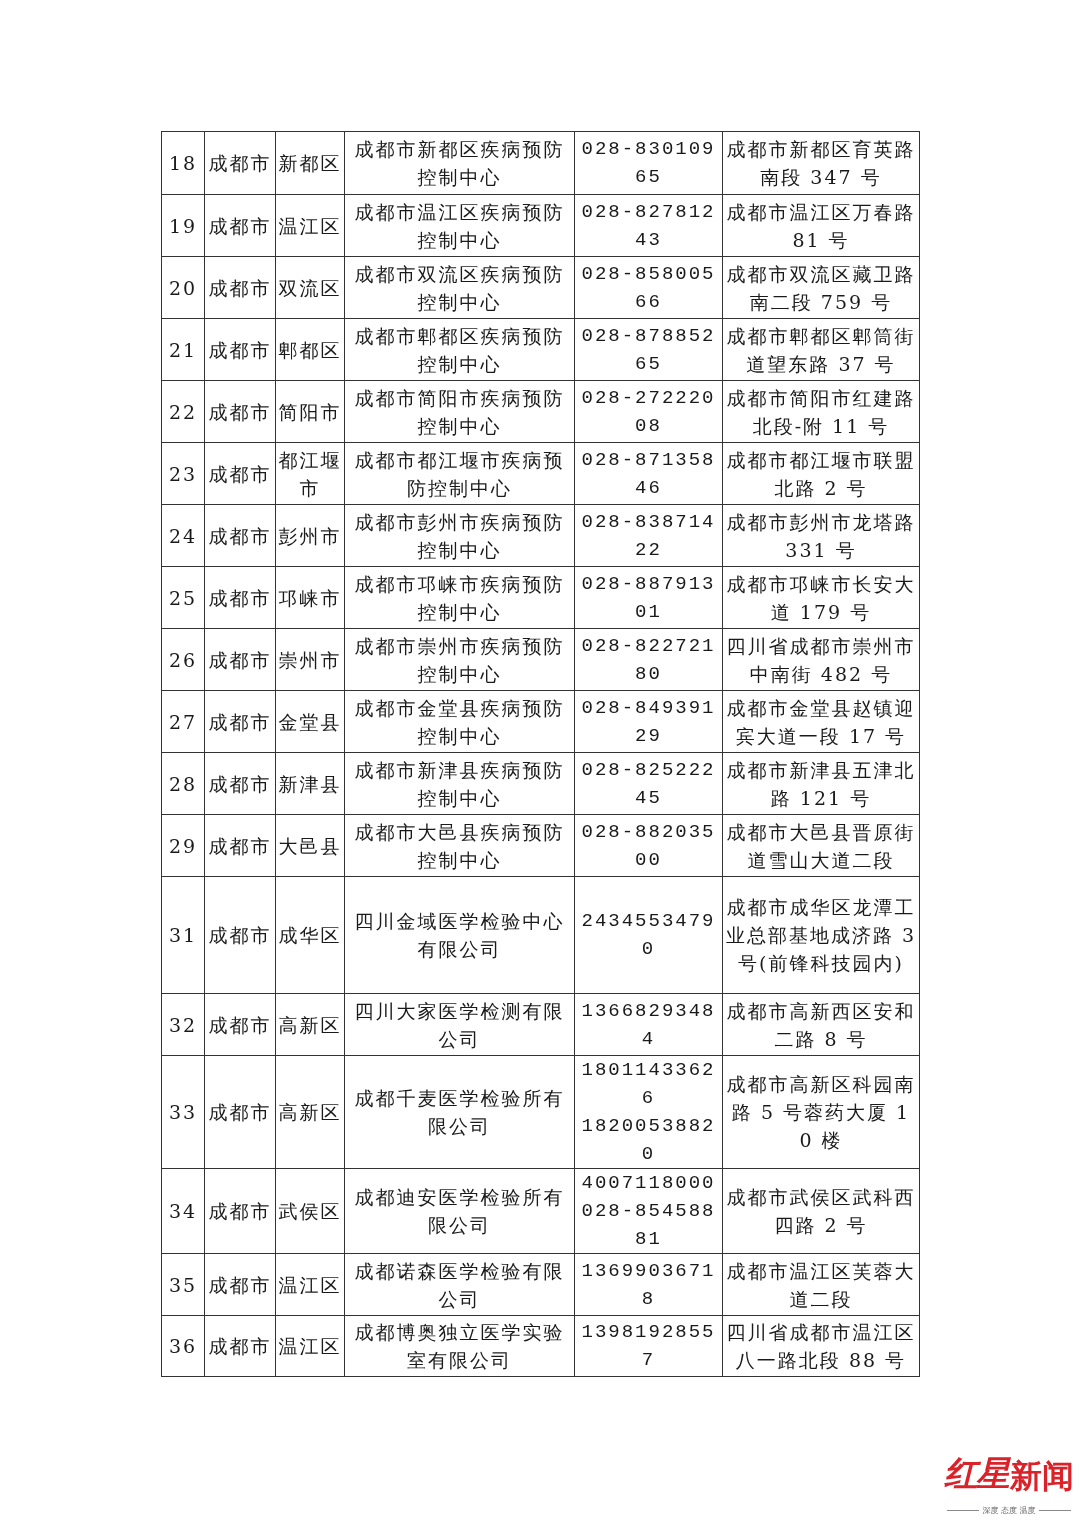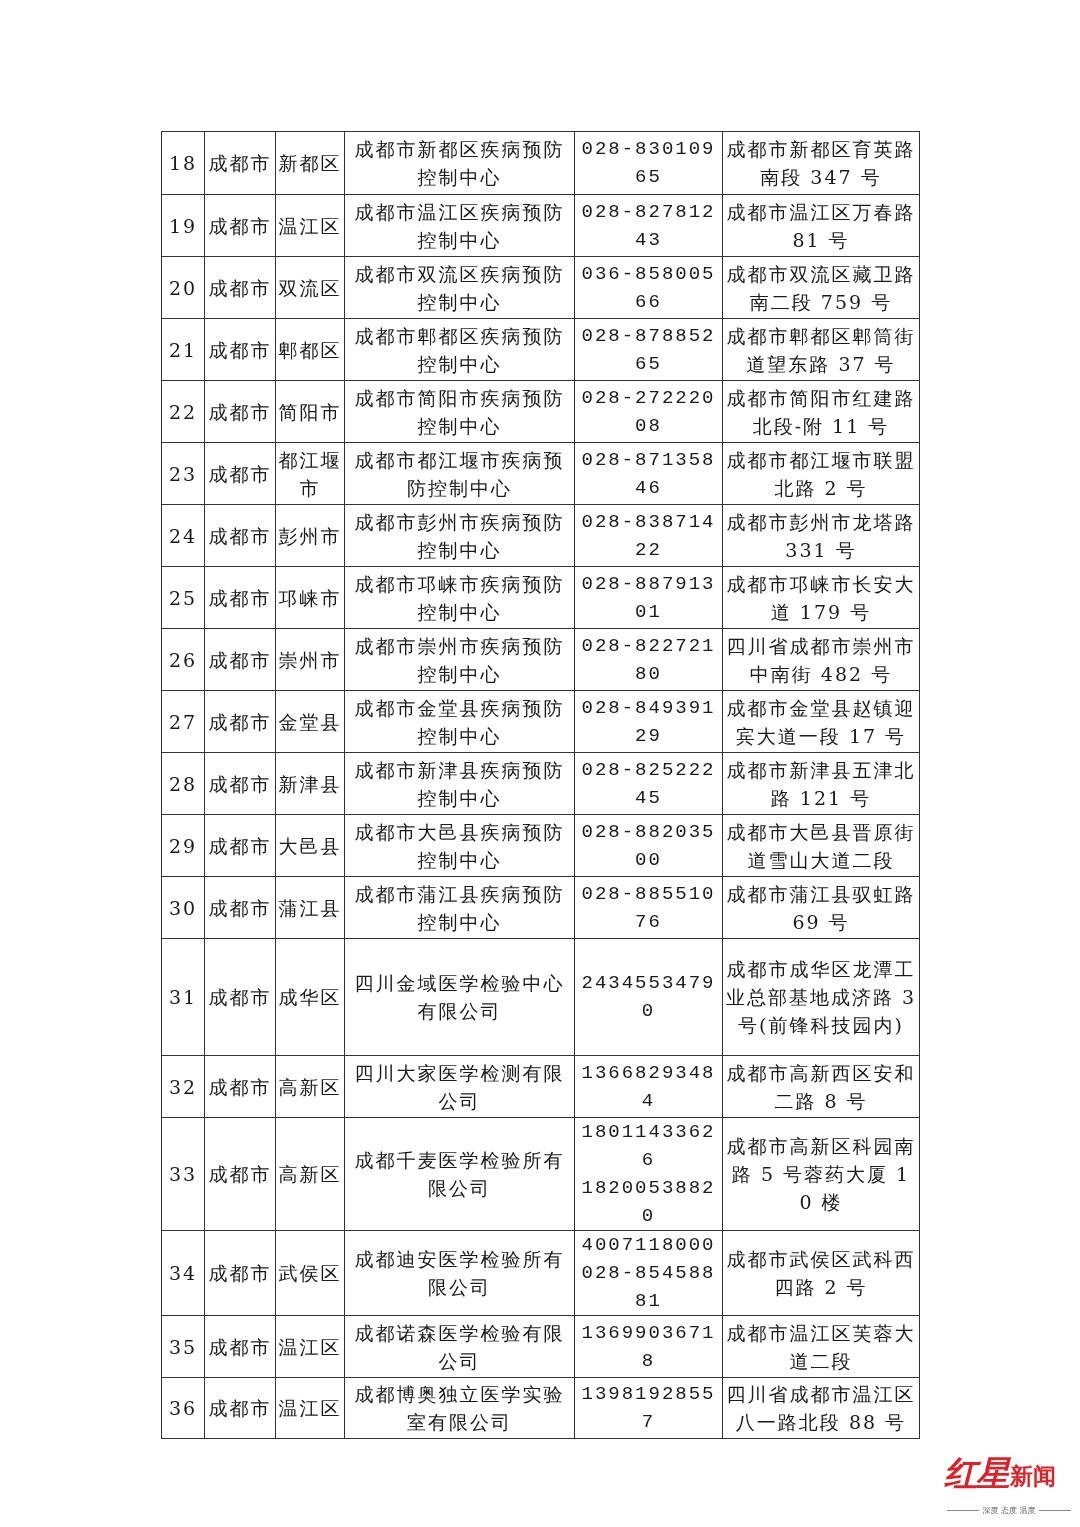--- a/index.html
+++ b/index.html
@@ -11,21 +11,21 @@
                  vertical-align: middle; font-size: 19px; line-height: 28px;
                  letter-spacing: 2px; word-break: break-all; }
   td.c-no { letter-spacing: 0; margin-left: 48px; }
   td.c-phone { letter-spacing: 1px; font-family: Liberation Mono, monospace; font-size: 20px; margin-left: 20px; }
   td.c-addr { letter-spacing: 2px; }
   .phone-line { display: block; }
   .logo { position: absolute; left: 944px; top: 1455px; width: 130px; height: 60px; }
   .logo-main { display: flex; align-items: flex-end; }
   .logo-hx { color: #d9232a; font-size: 34px; font-style: italic; font-weight: bold;
              font-family: "DejaVu Serif", serif; letter-spacing: -2px; line-height: 36px; text-align: center; }
-  .logo-xw { color: #d9232a; font-size: 23px; font-weight: bold; line-height: 30px;
+  .logo-xw { color: #d9232a; font-size: 32px; font-weight: bold; line-height: 30px;
              font-family: "DejaVu Serif", serif; margin-left: 2px; }
   .logo-sub { display: flex; align-items: center; font-size: 8px; color: #666;
               font-family: "DejaVu Sans", sans-serif; margin-top: 14px; }
   .logo-sub .line { flex: 1; height: 1px; background: #888; margin: 0 3px; }
 </style>
 </head>
 <body>
 
 <table class="tbl">
   <colgroup>
@@ -56,21 +56,21 @@
           <span class="phone-line">028-82781243</span>
         </td>
         <td class="c-addr">成都市温江区万春路 81 号</td>
       </tr>
       <tr style="height: 62px;">
         <td class="c-no">20</td>
         <td class="c-city">成都市</td>
         <td class="c-district">双流区</td>
         <td class="c-org">成都市双流区疾病预防控制中心</td>
         <td class="c-phone">
-          <span class="phone-line">036-85800566</span>
+          <span class="phone-line">028-85800566</span>
         </td>
         <td class="c-addr">成都市双流区藏卫路南二段 759 号</td>
       </tr>
       <tr style="height: 62px;">
         <td class="c-no">21</td>
         <td class="c-city">成都市</td>
         <td class="c-district">郫都区</td>
         <td class="c-org">成都市郫都区疾病预防控制中心</td>
         <td class="c-phone">
           <span class="phone-line">028-87885265</span>
@@ -149,30 +149,20 @@
       </tr>
       <tr style="height: 62px;">
         <td class="c-no">29</td>
         <td class="c-city">成都市</td>
         <td class="c-district">大邑县</td>
         <td class="c-org">成都市大邑县疾病预防控制中心</td>
         <td class="c-phone">
           <span class="phone-line">028-88203500</span>
         </td>
         <td class="c-addr">成都市大邑县晋原街道雪山大道二段</td>
-      </tr>
-      <tr style="height: 62px;">
-        <td class="c-no">30</td>
-        <td class="c-city">成都市</td>
-        <td class="c-district">蒲江县</td>
-        <td class="c-org">成都市蒲江县疾病预防控制中心</td>
-        <td class="c-phone">
-          <span class="phone-line">028-88551076</span>
-        </td>
-        <td class="c-addr">成都市蒲江县驭虹路 69 号</td>
       </tr>
       <tr style="height: 117px;">
         <td class="c-no">31</td>
         <td class="c-city">成都市</td>
         <td class="c-district">成华区</td>
         <td class="c-org">四川金域医学检验中心有限公司</td>
         <td class="c-phone">
           <span class="phone-line">24345534790</span>
         </td>
         <td class="c-addr">成都市成华区龙潭工业总部基地成济路 3 号(前锋科技园内)</td>

